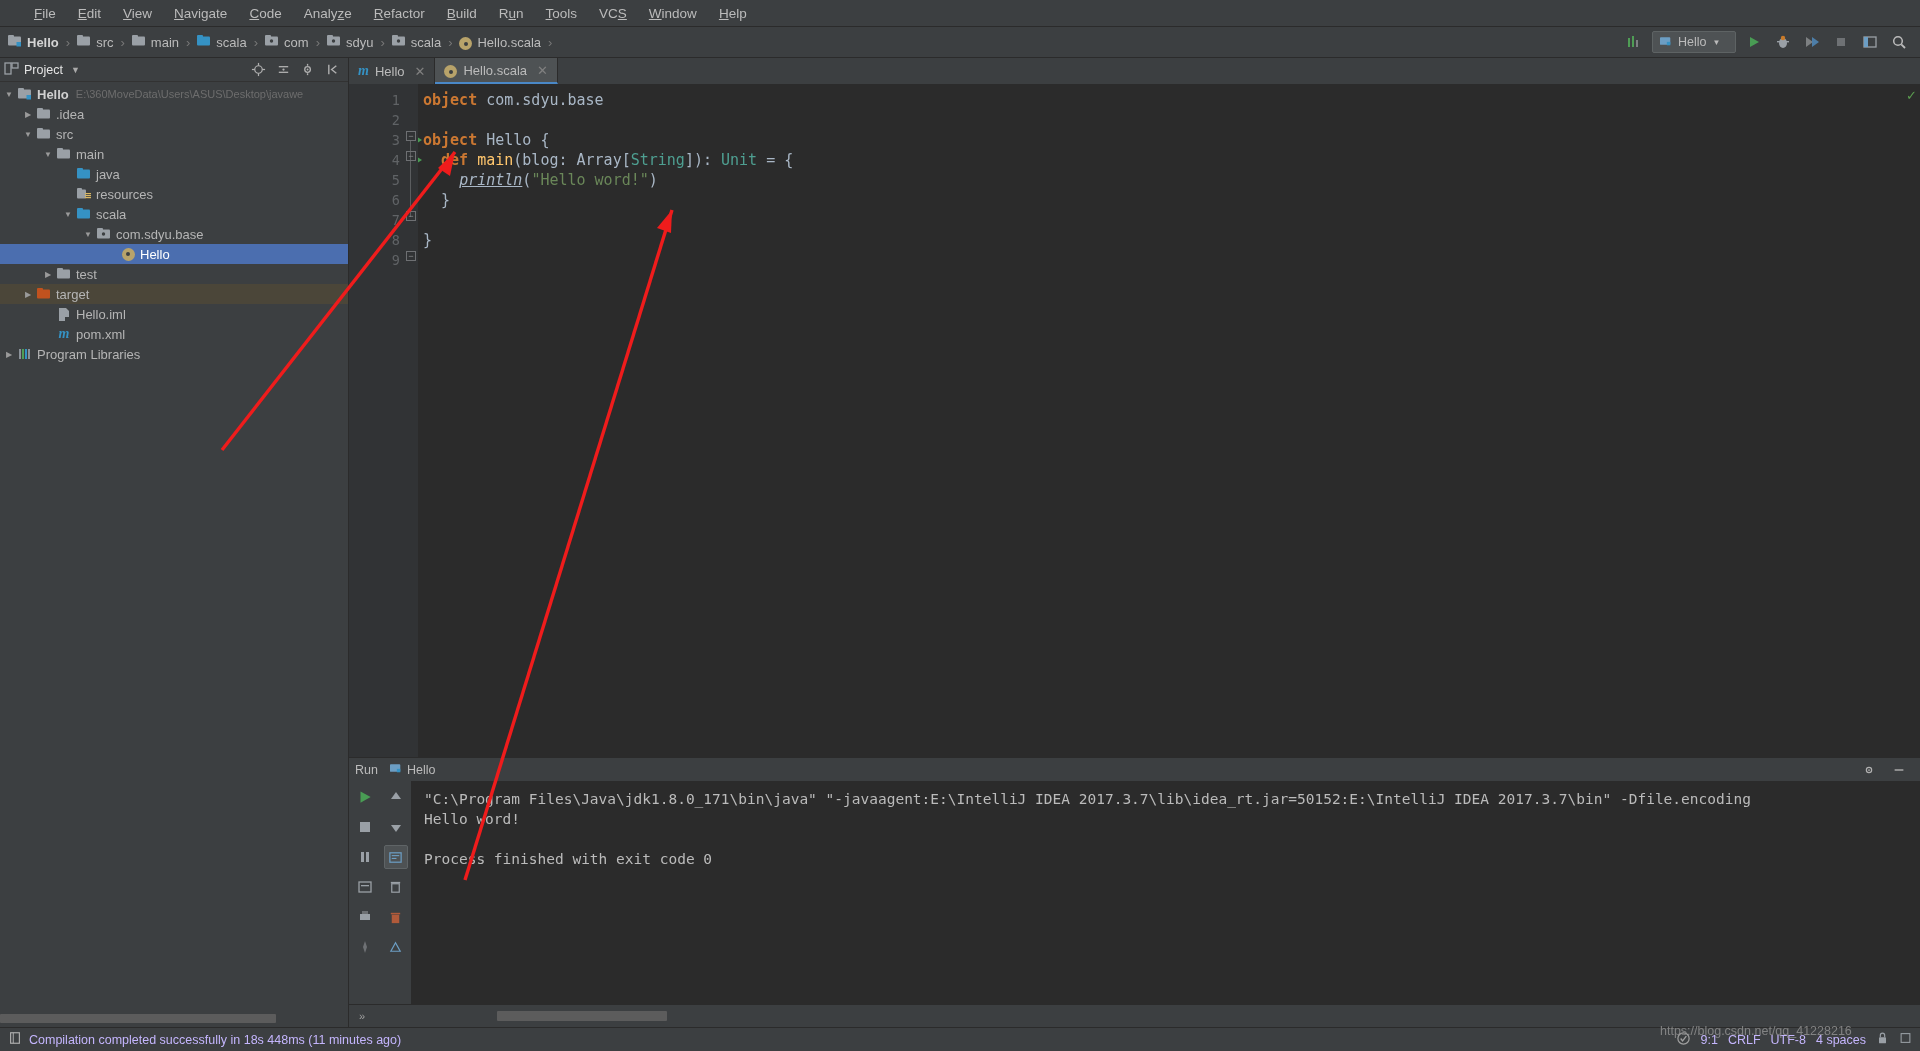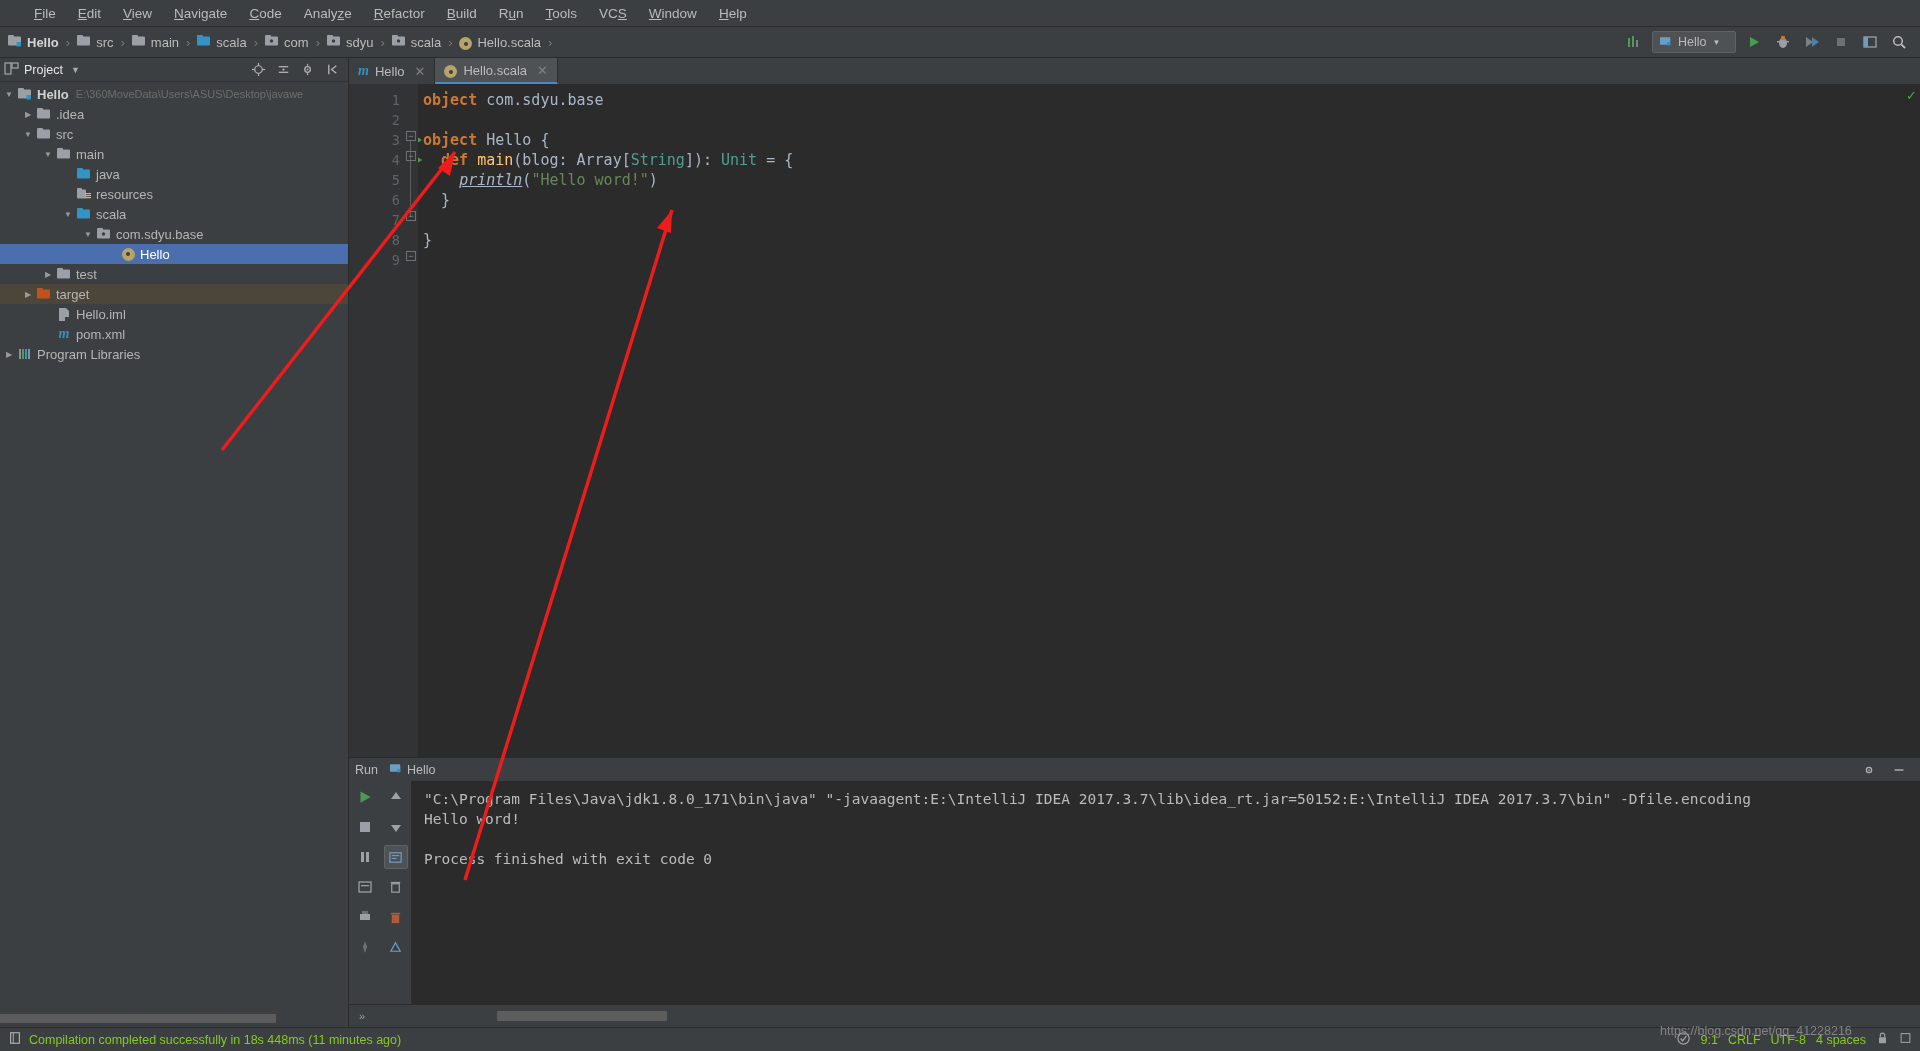--- a/index.html
+++ b/index.html
@@ -135,21 +135,21 @@
   .console .blank { height: 20px; }
 
   
   .bottomstripe { height: 23px; flex: 0 0 23px; background: #3c3f41; display: flex; align-items: center; border-top: 1px solid #2b2b2b; }
   .bottomstripe .chev { width: 26px; text-align: center; color: #a0a0a0; font-size: 11px; }
   .bottomstripe .sbar { width: 170px; height: 10px; background: #5c5c5c; margin-left: 122px; border-radius: 1px; }
 
   
   .statusbar {
     height: 24px; flex: 0 0 24px; background: #3c3f41; display: flex; align-items: center;
-    font-size: 12.5px; color: #84cc16; padding: 0 8px; border-top: 1px solid #2b2b2b;
+    font-size: 12.5px; color: #c4b5fd; padding: 0 8px; border-top: 1px solid #2b2b2b;
   }
   .statusbar .stext { margin-left: 7px; }
   .statusbar .right { margin-left: auto; display: flex; align-items: center; gap: 10px; }
 
   
   .overlay { position: absolute; left: 0; top: 0; width: 1920px; height: 1051px; pointer-events: none; }
   .circleicon {
     width: 13px; height: 13px; border-radius: 50%; background: #b8a36a;
     display: inline-flex; align-items: center; justify-content: center;
   }

